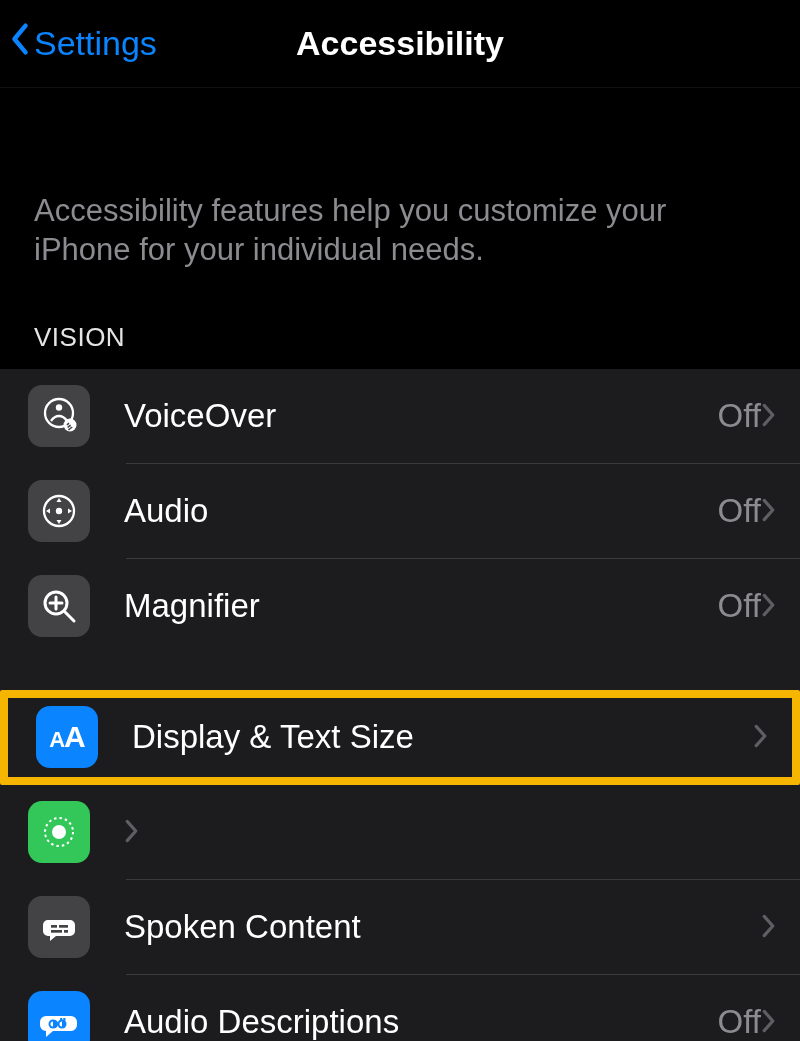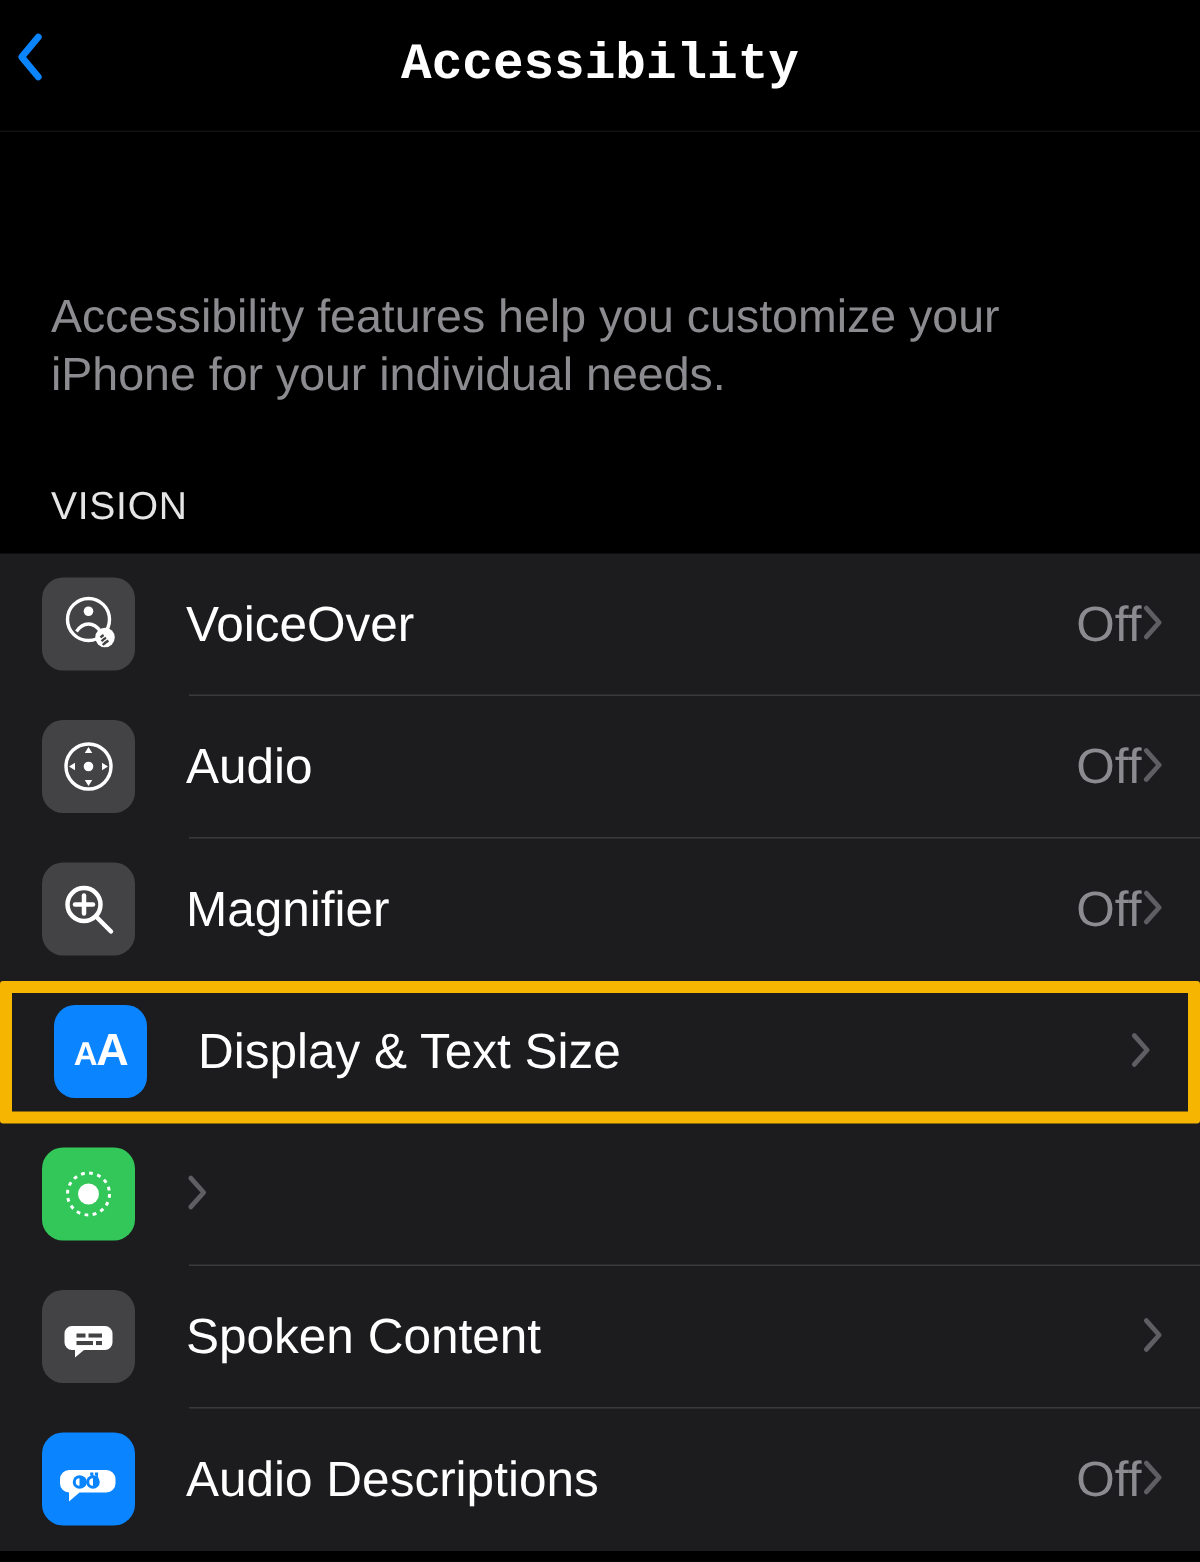--- a/index.html
+++ b/index.html
@@ -38,21 +38,20 @@
       transform: translateY(-2px);
     }
     .nav-title {
       position: absolute;
       left: 0; right: 0;
       text-align: center;
       font-size: 34px;
       font-weight: 600;
       color: #fff;
       pointer-events: none;
-      font-family: Liberation Mono, monospace;
     }
 
     
     .intro {
       padding: 104px 34px 40px 34px;
       color: #8b8b90;
       font-size: 31px;
       line-height: 1.25;
     }
 
@@ -108,20 +107,21 @@
       right: 0;
       bottom: 0;
       height: 1px;
       background: #3a3a3c;
     }
 
     
     .highlight {
       border: 8px solid #f6b500;
       border-radius: 2px;
+      margin-top: 36px;
     }
 
     
     .ic-voiceover, .ic-zoom, .ic-magnifier, .ic-spoken {
       background: #434345;
     }
     .ic-display { background: #0a84ff; }
     .ic-motion  { background: #33c759; }
     .ic-audio   { background: #0a84ff; }
 
@@ -138,20 +138,21 @@
 </head>
 <body>
 
 <div class="navbar">
   <div class="back">
     <span class="back-chevron">
       <svg viewBox="0 0 18 30" width="20" height="34" fill="none" stroke="#0a84ff" stroke-width="4" stroke-linecap="round" stroke-linejoin="round">
           <polyline points="14,3 4,15 14,27"></polyline>
         </svg>
     </span>
+    <span>Settings</span>
   </div>
   <div class="nav-title">Accessibility</div>
 </div>
 
 <div class="intro">Accessibility features help you customize your iPhone for your individual needs.</div>
 
 <div class="section-header">VISION</div>
 
 <div class="list">
 

